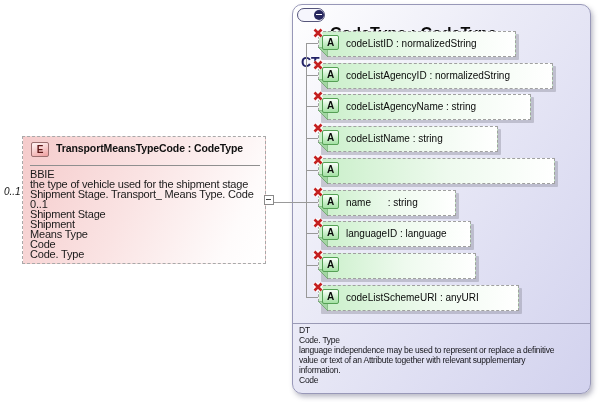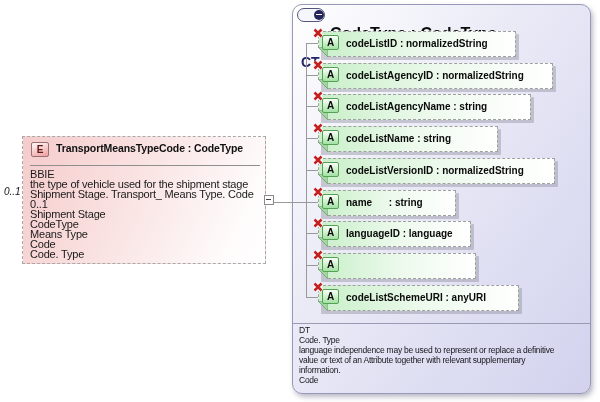--- a/index.html
+++ b/index.html
@@ -79,21 +79,21 @@
   .attr-fold{position:absolute;left:0;bottom:0;width:10px;height:10px;}
   .a-icon{
     position:absolute;left:4px;top:4px;width:17px;height:15px;box-sizing:border-box;
     border:1px solid #55a055;border-radius:2px;
     background:linear-gradient(180deg,#f3fdf3 10%,#a3e1a3 100%);
     color:#0a0a0a;font-size:10px;font-weight:bold;text-align:center;line-height:13px;
   }
   .x-icon{position:absolute;left:-6px;top:-4px;width:12px;height:12px;z-index:3;}
   .attr-label{
     position:absolute;left:28px;top:0;height:26px;line-height:26px;
-    font-size:10px;font-weight:bold;color:#0a0a0a;white-space:pre;
+    font-size:10px;font-weight:normal;color:#0a0a0a;white-space:pre;
   }
   
   #doc-sep{position:absolute;left:0;top:318px;width:100%;height:1px;background:#9a9ab5;}
   #documentation{
     position:absolute;left:6px;top:320px;font-size:8.5px;color:#15151a;
     line-height:10px;letter-spacing:-0.25px;white-space:nowrap;
   }
 </style>
 </head>
 <body>
@@ -103,21 +103,21 @@
   <div id="element-box">
     <span class="e-icon">E</span>
     <span class="element-title">TransportMeansTypeCode : CodeType</span>
     <div class="element-sep"></div>
     <div id="annotation">
         <div>BBIE</div>
         <div>the type of vehicle used for the shipment stage</div>
         <div>Shipment Stage. Transport_ Means Type. Code</div>
         <div>0..1</div>
         <div>Shipment Stage</div>
-        <div>CodeType</div>
+        <div>Shipment</div>
         <div>Means Type</div>
         <div>Code</div>
         <div>Code. Type</div>
       </div>
   </div>
 
   <div id="cardinality-label">0..1</div>
 
   <div id="collapse-toggle">
     <div class="minus-line"></div>
@@ -189,21 +189,20 @@
       <path d="M2.5,2.5 L9.5,9.5 M9.5,2.5 L2.5,9.5" stroke="#c42020" stroke-width="2.6" fill="none"></path>
     </svg>
   </div>
         <div class="attr-row" style="top: 153px; width: 237px;">
     <div class="attr-shadow"></div>
     <div class="attr-shape"></div>
     <svg class="attr-fold" viewBox="0 0 10 10">
       <polygon points="0,0 10,0 10,10" fill="#a3d6a3" stroke="#6aa06a" stroke-width="0.8"></polygon>
     </svg>
     <span class="a-icon">A</span>
-    <span class="attr-label">codeListVersionID : normalizedString</span>
     <svg class="x-icon" viewBox="0 0 12 12">
       <path d="M2.5,2.5 L9.5,9.5 M9.5,2.5 L2.5,9.5" stroke="#ffffff" stroke-width="5" fill="none"></path>
       <path d="M2.5,2.5 L9.5,9.5 M9.5,2.5 L2.5,9.5" stroke="#c42020" stroke-width="2.6" fill="none"></path>
     </svg>
   </div>
         <div class="attr-row" style="top: 185px; width: 138px;">
     <div class="attr-shadow"></div>
     <div class="attr-shape"></div>
     <svg class="attr-fold" viewBox="0 0 10 10">
       <polygon points="0,0 10,0 10,10" fill="#a3d6a3" stroke="#6aa06a" stroke-width="0.8"></polygon>

